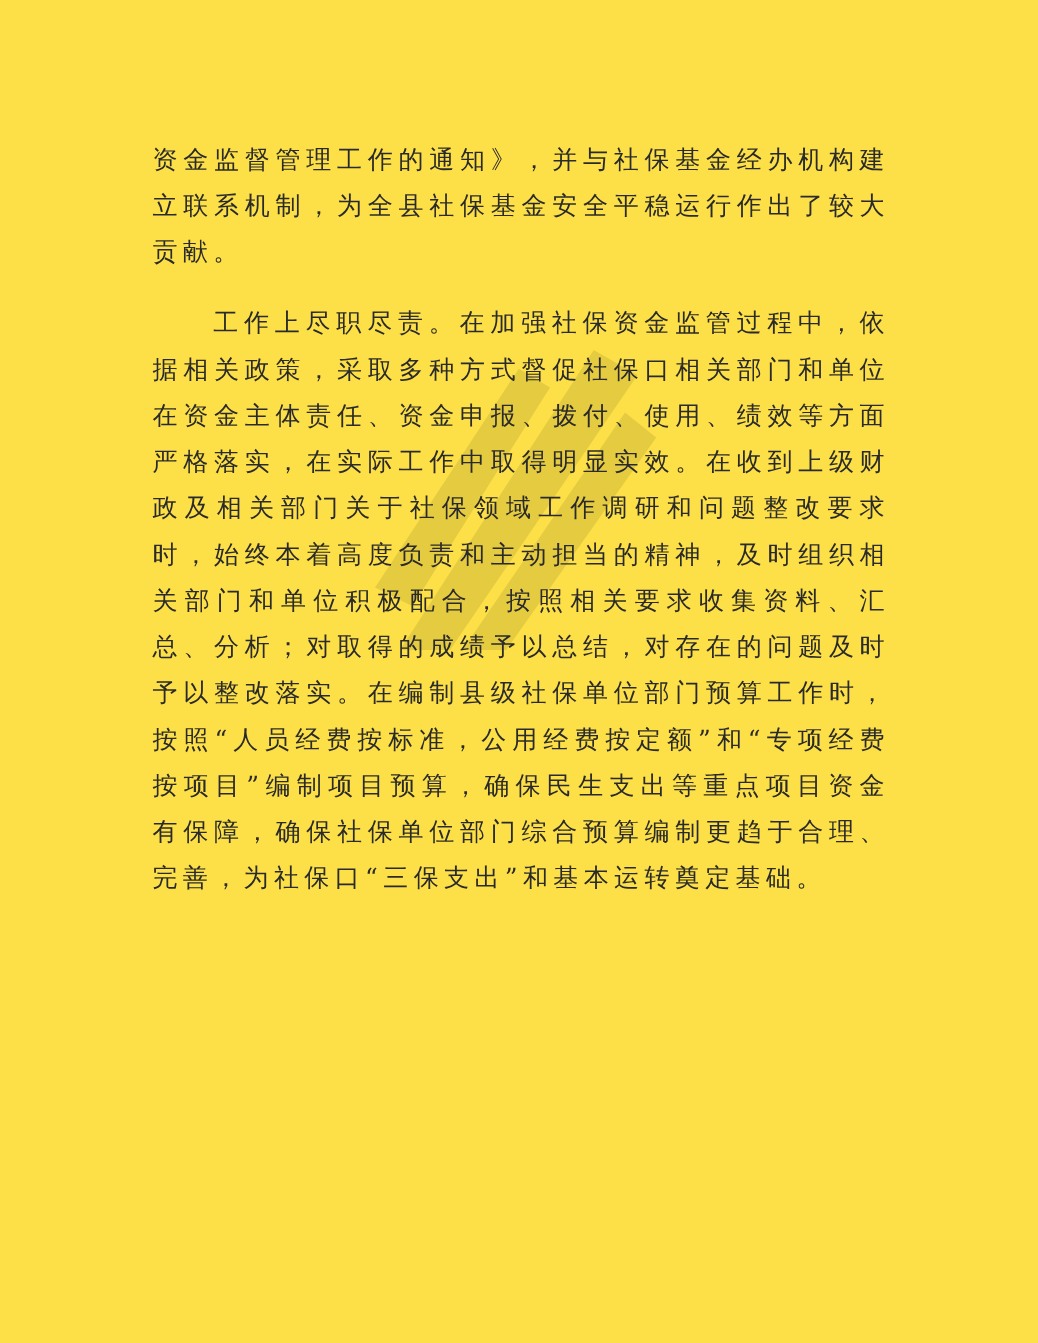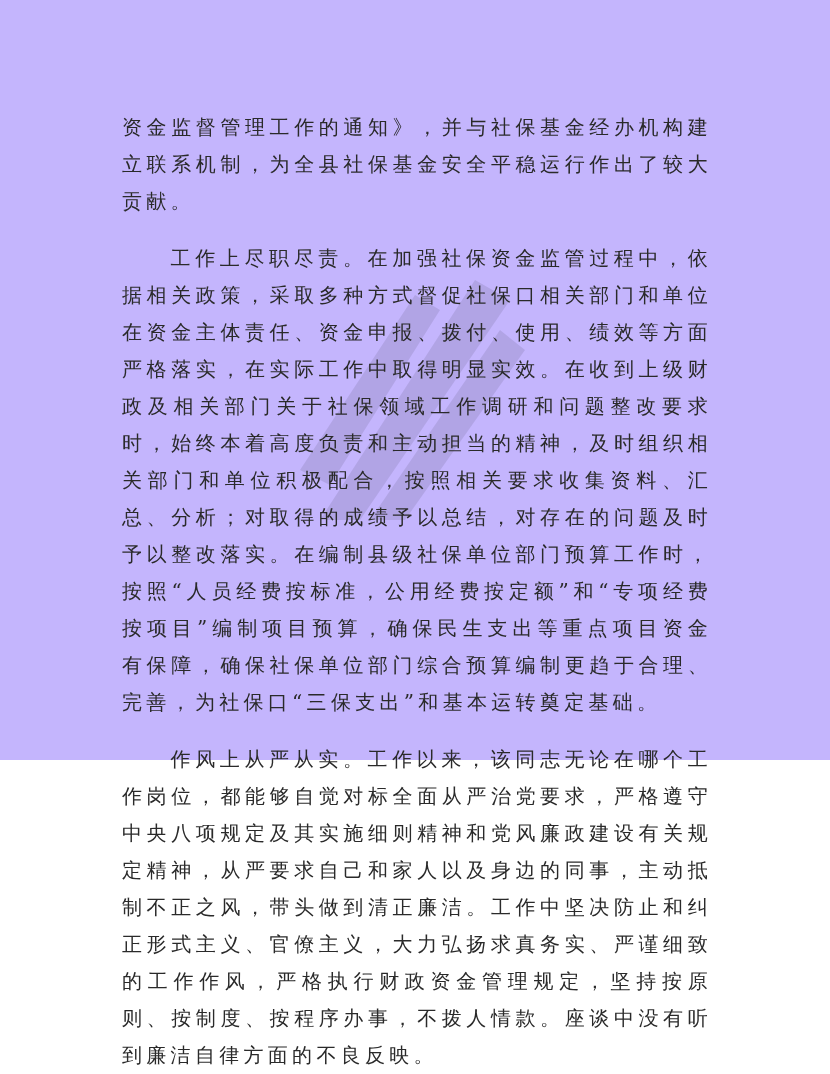--- a/index.html
+++ b/index.html
@@ -10,22 +10,22 @@
     body {
       width: 830px;
       height: 1074px;
       position: relative;
       overflow: hidden;
     }
     .page {
       position: absolute;
       left: 0; top: 0;
       width: 830px;
-      height: 760px;
-      background: #c4b5fd;
+      height: 1074px;
+      background: #fde047;
     }
     .content {
       position: absolute;
       left: 122px;
       top: 109px;
       width: 590px;
       color: #2a2a2a;
       font-family: "DejaVu Serif", "Liberation Serif", serif;
       font-size: 20px;
       letter-spacing: 4.3px;
@@ -59,16 +59,15 @@
     <g fill="#000000">
       <polygon points="20,250 60,250 210,30 175,10"></polygon>
       <polygon points="70,250 105,250 225,80 200,60"></polygon>
       <polygon points="0,200 30,215 140,40 115,25"></polygon>
     </g>
   </svg>
 
   <div class="content">
     <p class="para">资金监督管理工作的通知》，并与社保基金经办机构建立联系机制，为全县社保基金安全平稳运行作出了较大贡献。</p>
     <p class="para indent">工作上尽职尽责。在加强社保资金监管过程中，依据相关政策，采取多种方式督促社保口相关部门和单位在资金主体责任、资金申报、拨付、使用、绩效等方面严格落实，在实际工作中取得明显实效。在收到上级财政及相关部门关于社保领域工作调研和问题整改要求时，始终本着高度负责和主动担当的精神，及时组织相关部门和单位积极配合，按照相关要求收集资料、汇总、分析；对取得的成绩予以总结，对存在的问题及时予以整改落实。在编制县级社保单位部门预算工作时，按照“人员经费按标准，公用经费按定额”和“专项经费按项目”编制项目预算，确保民生支出等重点项目资金有保障，确保社保单位部门综合预算编制更趋于合理、完善，为社保口“三保支出”和基本运转奠定基础。</p>
-    <p class="para indent">作风上从严从实。工作以来，该同志无论在哪个工作岗位，都能够自觉对标全面从严治党要求，严格遵守中央八项规定及其实施细则精神和党风廉政建设有关规定精神，从严要求自己和家人以及身边的同事，主动抵制不正之风，带头做到清正廉洁。工作中坚决防止和纠正形式主义、官僚主义，大力弘扬求真务实、严谨细致的工作作风，严格执行财政资金管理规定，坚持按原则、按制度、按程序办事，不拨人情款。座谈中没有听到廉洁自律方面的不良反映。</p>
   </div>
 
 </div>
 
 </body></html>

